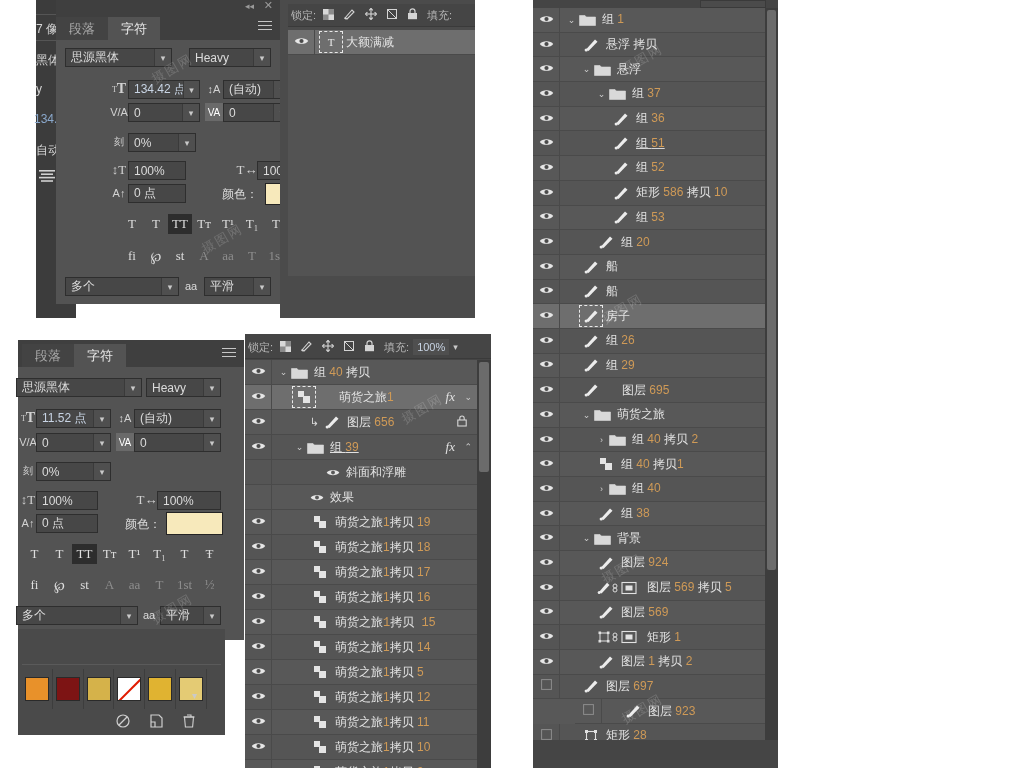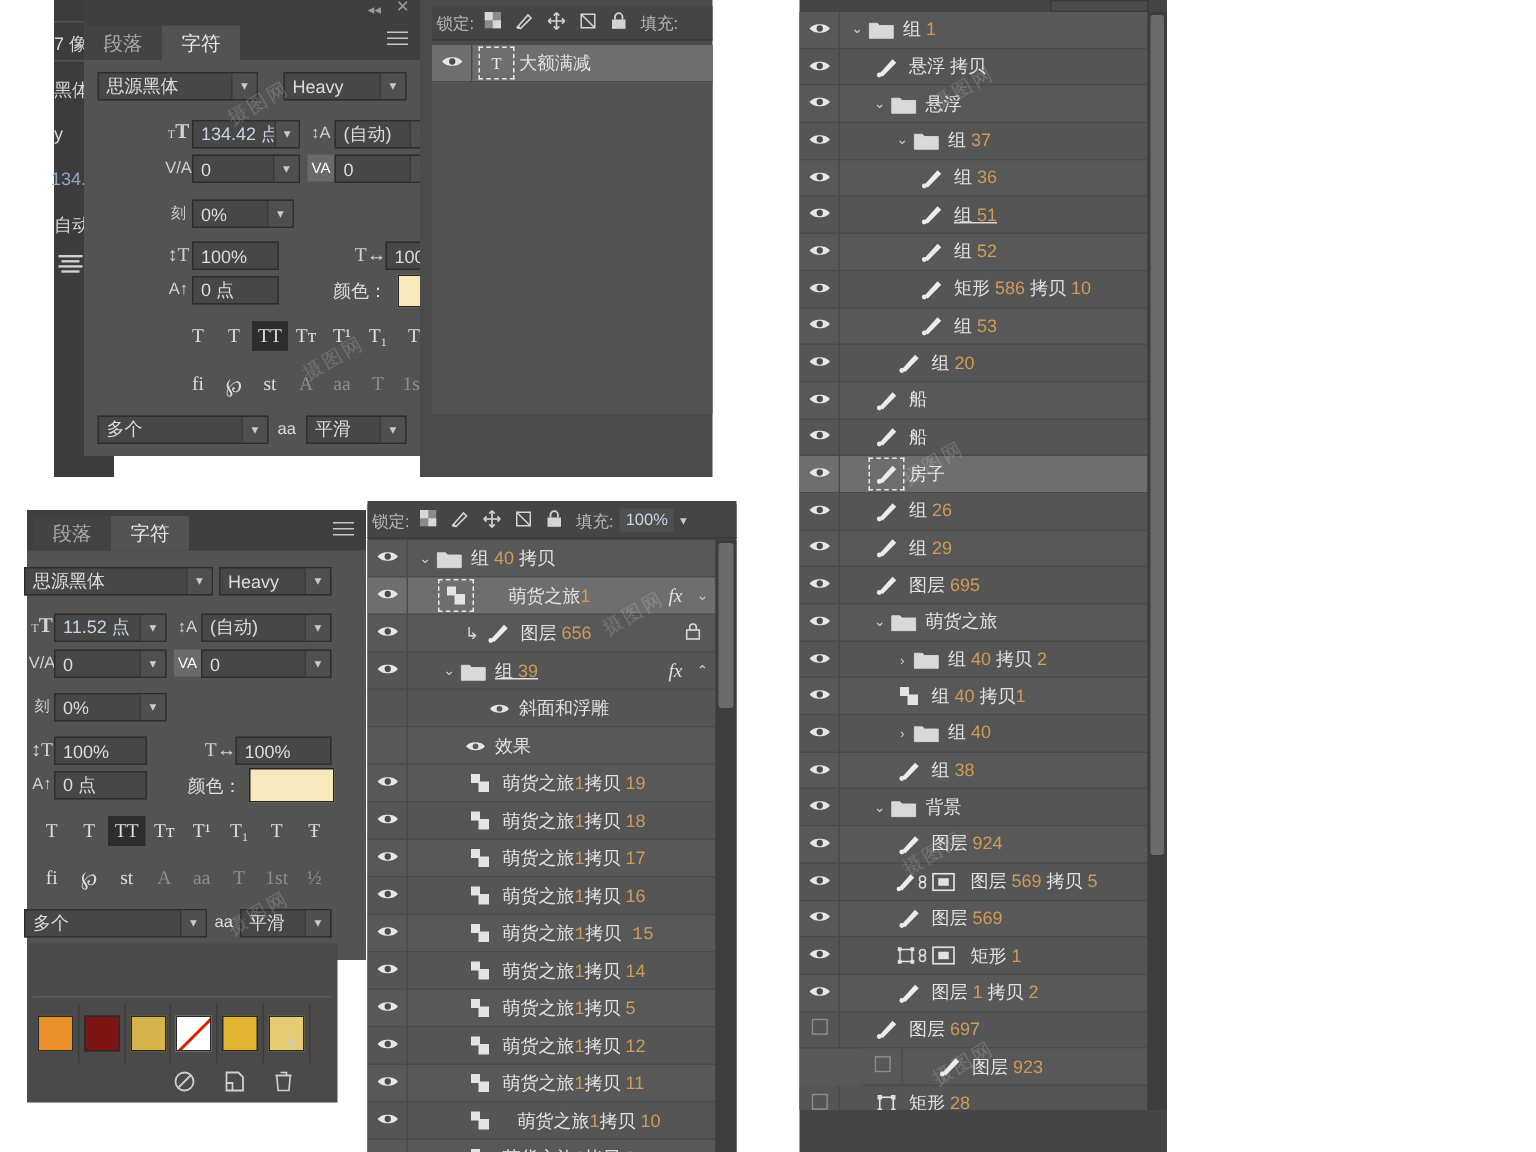--- a/index.html
+++ b/index.html
@@ -687,21 +687,21 @@
         <span class="lname">萌货之旅<span class="num">1</span>拷贝 <span class="num">11</span></span>
       </div>
     </div>
     <div class="lrow alt" style="height: 24px;">
       <span class="eye">
         <span><svg width="15" height="10" viewBox="0 0 15 10">
             <path d="M0.8 5 C3 1.2 12 1.2 14.2 5 C12 8.8 3 8.8 0.8 5 Z" fill="#e6e6e6"></path>
             <circle cx="7.5" cy="5" r="2.1" fill="#4a4a4a"></circle>
           </svg></span>
       </span>
-      <div style="display: flex; align-items: center; flex: 1 1 0%; padding-left: 38px; min-width: 0px; gap: 10px;">
+      <div style="display: flex; align-items: center; flex: 1 1 0%; padding-left: 38px; min-width: 0px;">
         <span class="thumb">
           <svg width="14" height="14" viewBox="0 0 14 14">
             <rect x="1" y="1" width="6" height="6" fill="#e4e4e4"></rect>
             <rect x="6" y="6" width="7" height="7" fill="#e4e4e4"></rect>
           </svg>
         </span>
         <span class="lname">萌货之旅<span class="num">1</span>拷贝 <span class="num">10</span></span>
       </div>
     </div>
     <div class="lrow" style="height: 24px;">
@@ -983,21 +983,21 @@
         <span class="lname">组 <span class="num">29</span></span>
       </div>
     </div>
     <div class="lrow alt" style="height: 23.7px;">
       <span class="eye">
         <span><svg width="15" height="10" viewBox="0 0 15 10">
             <path d="M0.8 5 C3 1.2 12 1.2 14.2 5 C12 8.8 3 8.8 0.8 5 Z" fill="#e6e6e6"></path>
             <circle cx="7.5" cy="5" r="2.1" fill="#4a4a4a"></circle>
           </svg></span>
       </span>
-      <div style="display: flex; align-items: center; flex: 1 1 0%; padding-left: 21px; min-width: 0px;">
+      <div style="display: flex; align-items: center; flex: 1 1 0%; padding-left: 21px; min-width: 0px; gap: 16px;">
         <span class="thumb">
           <svg width="17" height="14" viewBox="0 0 17 14">
             <path d="M3 11.5 L12 1.5 L14.5 3.8 L5.5 13 Z" fill="#ececec"></path>
             <circle cx="3.2" cy="12" r="1.6" fill="#ececec"></circle>
           </svg>
         </span>
         <span class="lname">图层 <span class="num">695</span></span>
       </div>
     </div>
     <div class="lrow" style="height: 23.7px;">

